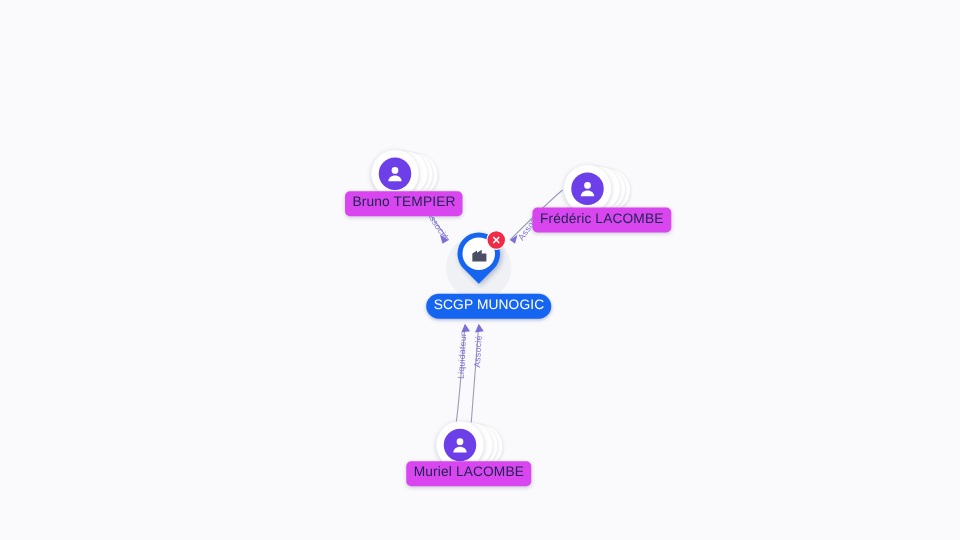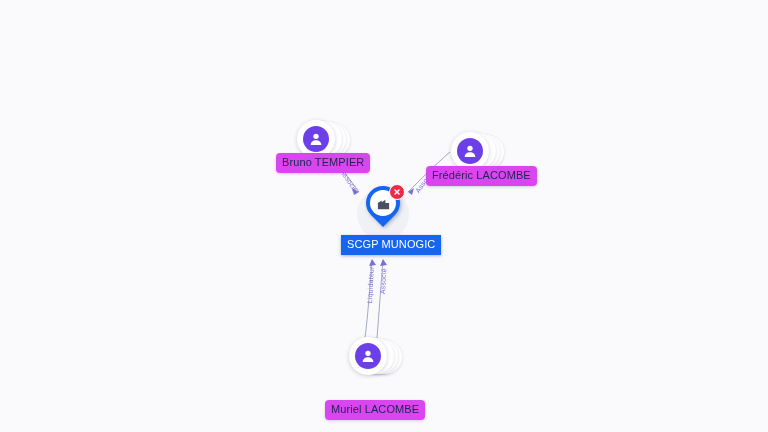--- a/index.html
+++ b/index.html
@@ -120,21 +120,21 @@
     line-height: 13px;
     padding: 3px 6px 4px 6px;
     border-radius: 4px;
     white-space: nowrap;
     box-shadow: 0 1px 3px rgba(40,45,90,0.20);
     letter-spacing: 0.1px;
   }
   .node-label.primary {
     background: #1565f0;
     color: #ffffff;
-    border-radius: 0;
+    border-radius: 10px;
     font-size: 11px;
     font-weight: 400;
     box-shadow: 0 1px 3px rgba(20,50,130,0.35);
   }
 
   
   .edge-label {
     position: absolute;
     color: #7c6fd6;
     font-size: 7px;
@@ -208,21 +208,21 @@
     <div class="stack-card c1"></div>
     <div class="stack-card c0">
       <div class="avatar-circle">
         <svg width="16" height="16" viewBox="0 0 24 24" fill="#ffffff">
           <circle cx="12" cy="8" r="4"></circle>
           <path d="M4 21c0-4.4 3.6-7 8-7s8 2.6 8 7z"></path>
         </svg>
       </div>
     </div>
   </div>
-  <div class="node-label" style="left:325px; top:369px;margin-top:31px;">Muriel LACOMBE</div>
+  <div class="node-label" style="left:325px; top:369px;">Muriel LACOMBE</div>
 
   <div class="company-node" style="left:357px; top:186px;">
     <div class="pin-halo"></div>
     <div class="pin-shape"></div>
     <div class="pin-inner">
       <svg width="15" height="15" viewBox="0 0 24 24" fill="#4a4f63">
         <path d="M3 21V11l6-4v3l6-4v5h6v10H3z M5.5 13.5h2v2h-2z M9.5 13.5h2v2h-2z
                  M13.5 13.5h2v2h-2z M17.5 13.5h2v2h-2z M5.5 17h2v2h-2z M9.5 17h2v2h-2z"></path>
       </svg>
     </div>

